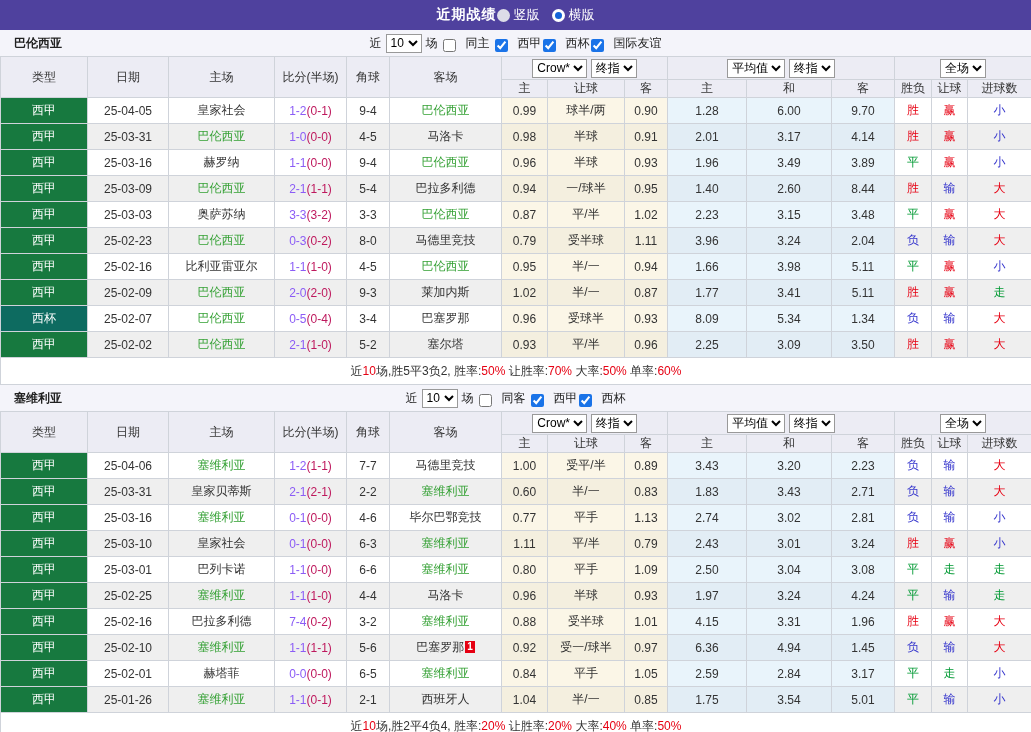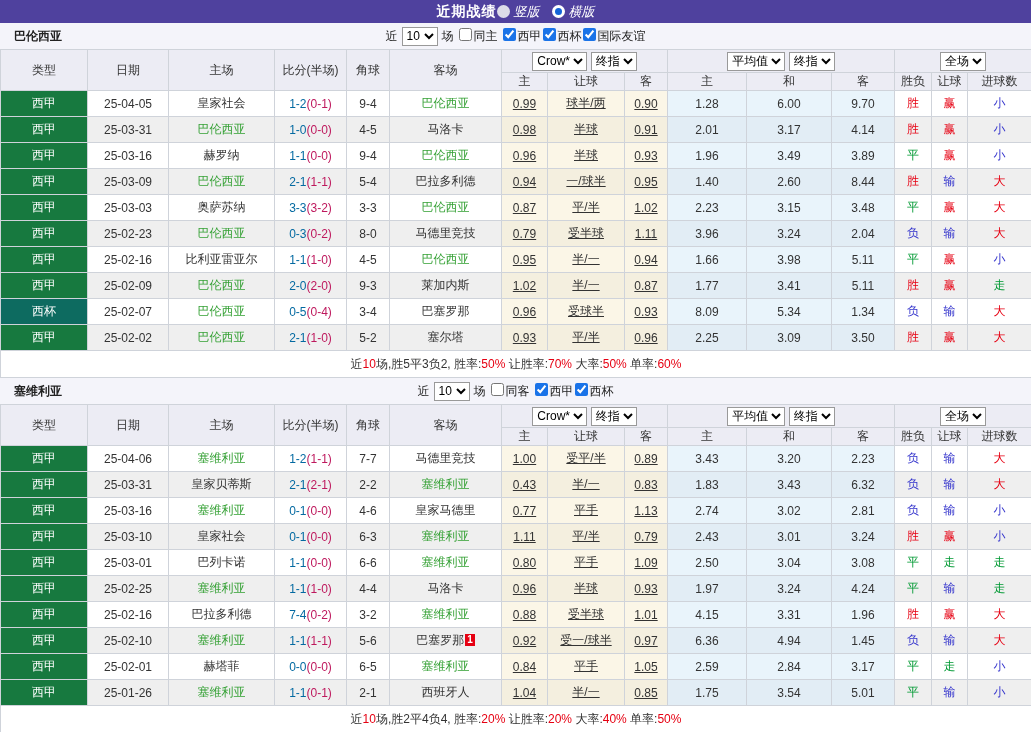--- a/index.html
+++ b/index.html
@@ -5,63 +5,63 @@
   * { box-sizing: border-box; }
   html,body { margin:0; padding:0; }
   body {
     width:1031px; height:732px; overflow:hidden;
     background:#e7e7ed;
     font-family:"Liberation Sans", sans-serif;
     font-size:12px; color:#333;
   }
   
   .topbar {
-    height:23px; background:#4f419e; color:#fff;
+    height:30px; background:#4f419e; color:#fff;
     display:flex; align-items:center; justify-content:center; 
   }
   .topbar .title { font-weight:bold; font-size:14px; letter-spacing:1px; }
-  .radio-opt { display:inline-flex; align-items:center; gap:4px; font-size:13px; cursor:default;font-style:italic; }
+  .radio-opt { display:inline-flex; align-items:center; gap:4px; font-size:13px; cursor:default; }
   .radio { width:13px; height:13px; border-radius:50%; background:#dcdce8; display:inline-block; position:relative; }
   .radio.checked { background:#fff; }
   .radio.checked::after {
     content:""; position:absolute; left:3px; top:3px; width:7px; height:7px;
     border-radius:50%; background:#1565d8;
   }
   
   .filter-row {
     height:26px; background:#f4f4fa; position:relative;
     display:flex; align-items:center; justify-content:center; gap:4px; color:#222;
   }
   .team-name { position:absolute; left:14px; font-weight:bold; color:#222; }
   .filter-row select, .hdr-top select {
     font-family:inherit; font-size:12px; height:19px; border:1px solid #999; background:#fff;
   }
-  .cb-label { display:inline-flex; align-items:flex-start; gap:1px; }
+  .cb-label { display:inline-flex; align-items:flex-end; gap:9px; }
   input[type="checkbox"] { width:13px; height:13px; accent-color:#1a73e8; margin:0 1px; }
   
   table.stats-table {
     border-collapse:collapse; table-layout:fixed; width:1031px; background:#fff;
   }
   .stats-table th, .stats-table td {
     border:1px solid #cfd3da; text-align:center; padding:0;
     overflow:hidden; white-space:nowrap;
   }
   thead th { background:#ececf4; font-weight:normal; color:#333; }
   .hdr-top th { height:23px; }
   .hdr-sub th { height:17px; }
   tbody td { height:26px; }
   tbody tr:nth-child(odd) td { background:#fff; }
   tbody tr:nth-child(even) td { background:#efefef; }
-  tbody tr td.c-odds { background:#fbf6e7;text-decoration:underline; }
+  tbody tr td.c-odds { background:#fbf6e7; }
   tbody tr:nth-child(even) td.c-odds { background:#f4efdf; }
   tbody tr td.c-avg { background:#e9f4fb; }
   tbody tr:nth-child(even) td.c-avg { background:#e2edf5; }
   td.league-badge { color:#fff; }
   .team-self { color:#35a135; }
-  .score { color:#0369a1; }
+  .score { color:#8b5cf6; }
   .half { color:#be185d; }
   .t-red { color:#e60012; }
   .t-green { color:#009933; }
   .t-blue { color:#3333cc; }
   .redcard {
     display:inline-block; background:#e60012; color:#fff; font-size:10px;
     line-height:12px; padding:0 2px; margin-left:1px; font-weight:bold; vertical-align:1px;
   }
   tfoot td.summary-cell { height:27px; background:#fff; color:#333; }
   .seg-red { color:#e60012; }
@@ -428,37 +428,37 @@
             <td class="t-blue">输</td>
             <td class="t-red">大</td>
           </tr>
           <tr class="data-row">
             <td class="league-badge" style="background: rgb(23, 121, 63);">西甲</td>
             <td>25-03-31</td>
             <td><span>皇家贝蒂斯</span></td>
             <td><span class="score">2-1</span><span class="half">(2-1)</span></td>
             <td>2-2</td>
             <td><span class="team-self">塞维利亚</span></td>
-            <td class="c-odds">0.43</td>
+            <td class="c-odds">0.60</td>
             <td class="c-odds">半/一</td>
             <td class="c-odds">0.83</td>
             <td class="c-avg">1.83</td>
             <td class="c-avg">3.43</td>
-            <td class="c-avg">6.32</td>
+            <td class="c-avg">2.71</td>
             <td class="t-blue">负</td>
             <td class="t-blue">输</td>
             <td class="t-red">大</td>
           </tr>
           <tr class="data-row">
             <td class="league-badge" style="background: rgb(23, 121, 63);">西甲</td>
             <td>25-03-16</td>
             <td><span class="team-self">塞维利亚</span></td>
             <td><span class="score">0-1</span><span class="half">(0-0)</span></td>
             <td>4-6</td>
-            <td><span>皇家马德里</span></td>
+            <td><span>毕尔巴鄂竞技</span></td>
             <td class="c-odds">0.77</td>
             <td class="c-odds">平手</td>
             <td class="c-odds">1.13</td>
             <td class="c-avg">2.74</td>
             <td class="c-avg">3.02</td>
             <td class="c-avg">2.81</td>
             <td class="t-blue">负</td>
             <td class="t-blue">输</td>
             <td class="t-blue">小</td>
           </tr>

